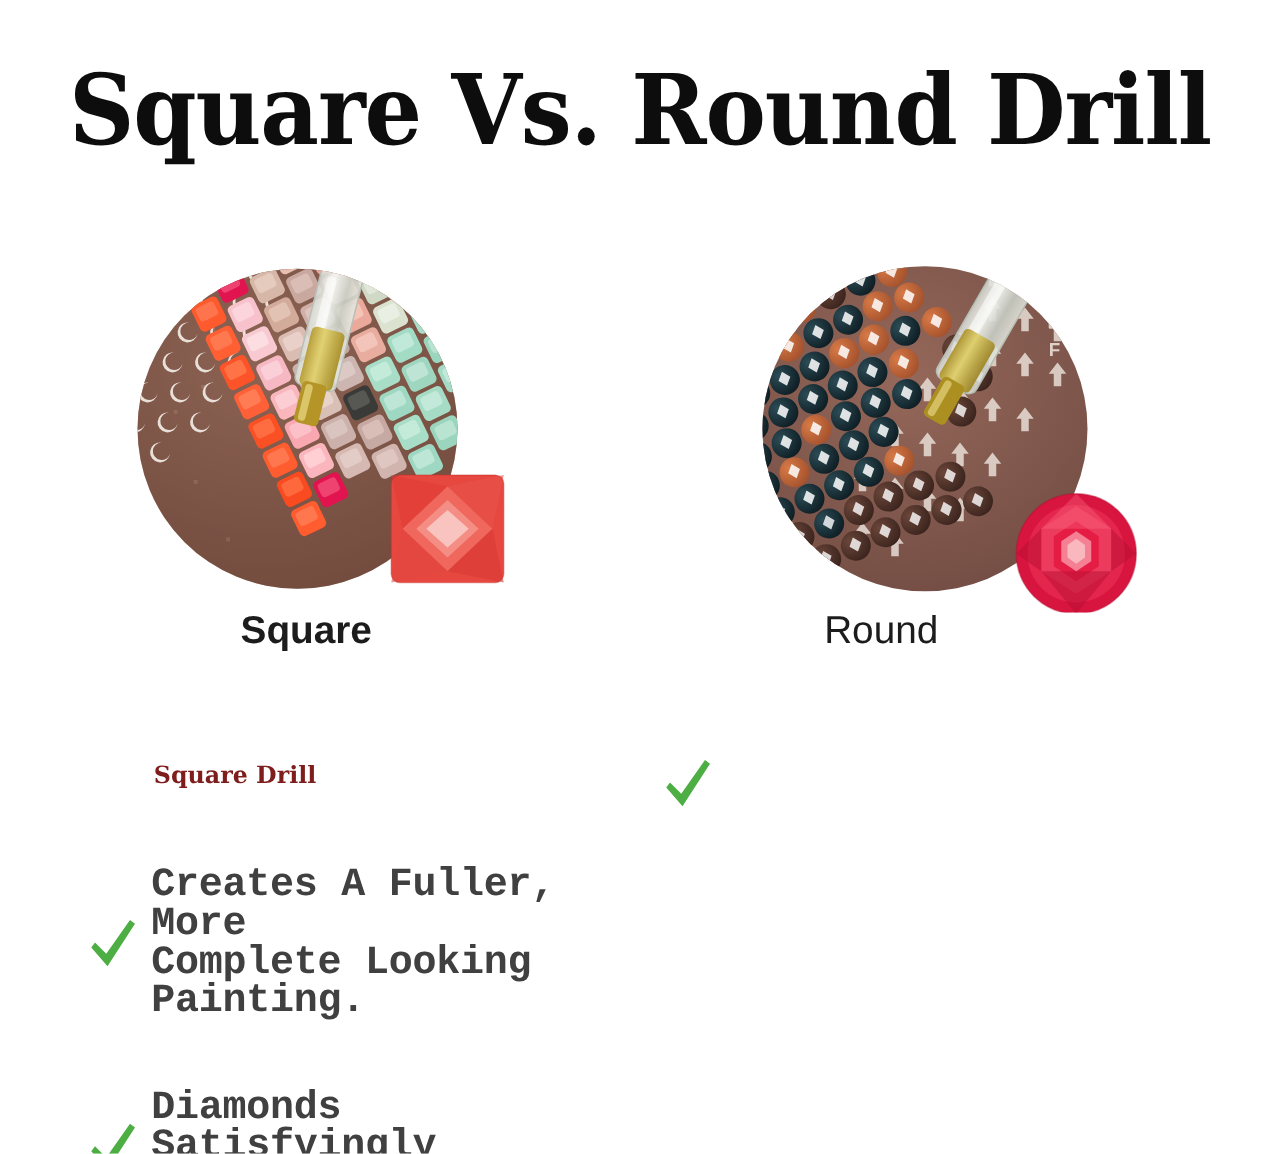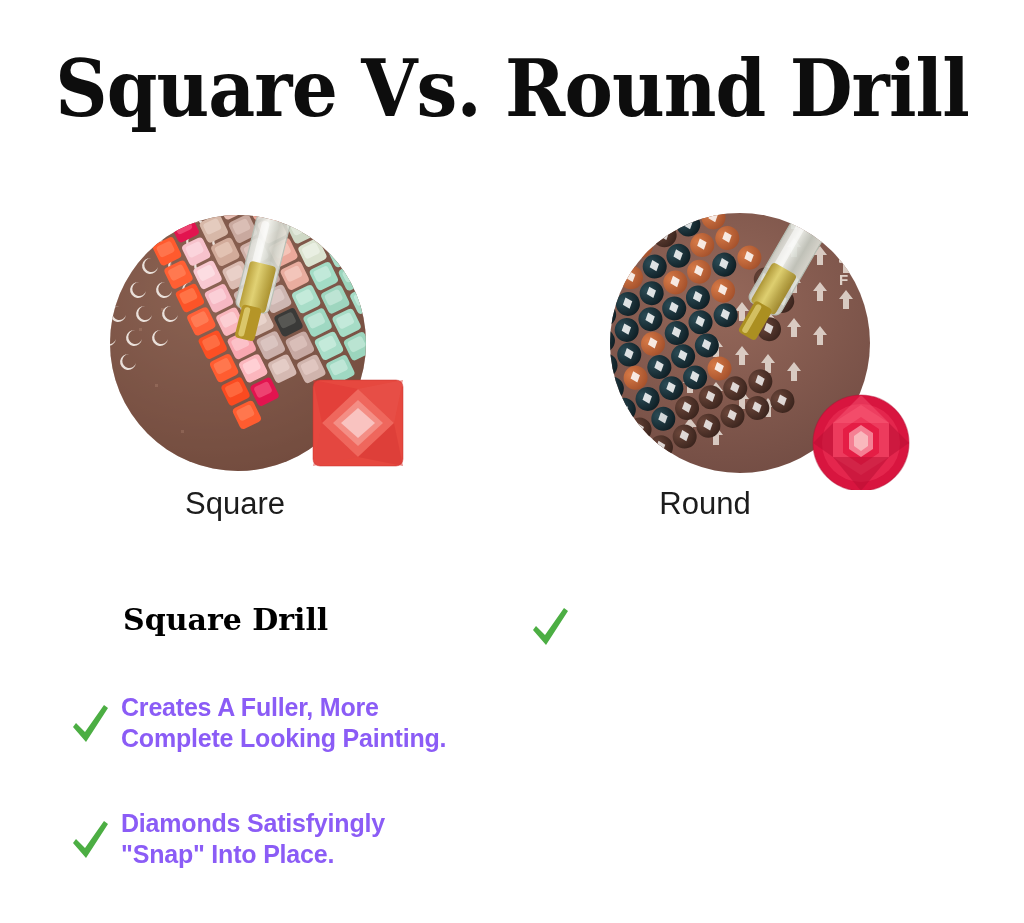--- a/index.html
+++ b/index.html
@@ -51,38 +51,38 @@
     position: absolute;
     top: 484px;
     width: 330px;
     text-align: center;
     font-family: "Liberation Sans", sans-serif;
     font-weight: 400;
     font-size: 31px;
     line-height: 40px;
     color: #1c1c1c;
   }
-  .caption.left  { left: 70px; }
+  .caption.left  { left: 80px; font-weight: bold; }
   .caption.right { left: 540px; }
 
   
   .column {
     position: absolute;
     top: 604px;
     width: 430px;
   }
   .column.left  { left: 70px; }
   .column.right { left: 530px; }
 
   .col-heading {
     font-family: "DejaVu Serif", serif;
     font-weight: bold;
-    font-size: 30px;
+    font-size: 19px;
     line-height: 32px;
-    color: #000000;
+    color: #7f1d1d;
     margin: 0 0 56px 53px;
     white-space: nowrap;
   }
 
   .bullet-list { margin: 0; padding: 0; list-style: none; }
 
   .bullet {
     display: flex;
     align-items: center;
     margin-bottom: 54px;
@@ -91,25 +91,25 @@
 
   .check-icon {
     flex: 0 0 auto;
     width: 40px;
     height: 44px;
     margin-right: 11px;
   }
   .check-icon svg { display:block; width:40px; height:44px; }
 
   .bullet-text {
-    font-family: Liberation Sans, sans-serif;
+    font-family: Liberation Mono, monospace;
     font-weight: bold;
-    font-size: 25px;
+    font-size: 32px;
     line-height: 31px;
-    color: #8b5cf6;
+    color: #404040;
     letter-spacing: -0.2px;
     white-space: pre-line;
   }
 </style>
 </head>
 <body>
 
 <div id="page">
 
   <div class="title">Square Vs. Round Drill</div>

